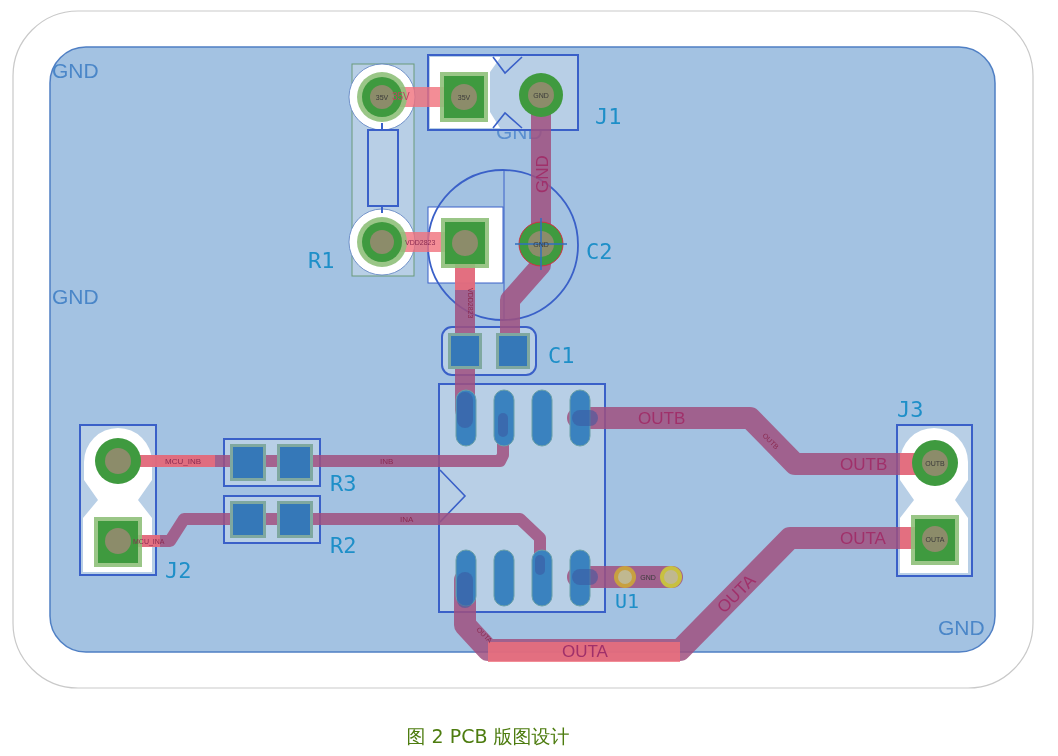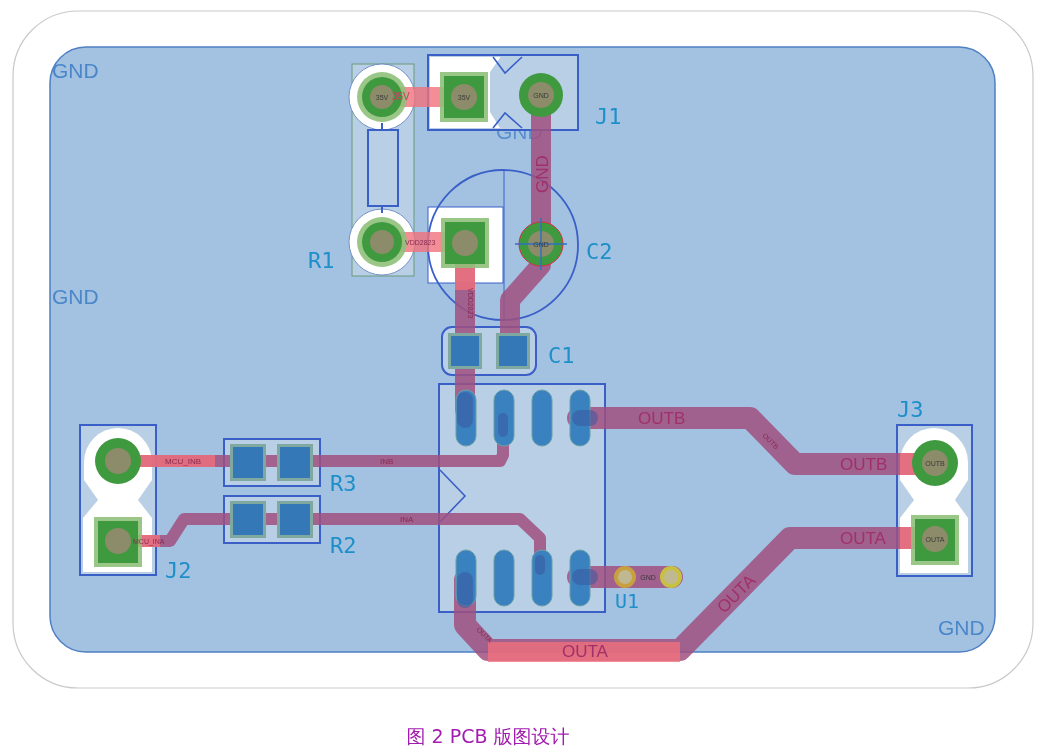--- a/index.html
+++ b/index.html
@@ -1,18 +1,18 @@
 <!DOCTYPE html>
 <html><head>
 <meta charset="utf-8">
 <style>
   html, body { margin: 0; padding: 0; background: #ffffff; }
   body { width: 1058px; height: 756px; position: relative; overflow: hidden; font-family: "Liberation Sans", sans-serif; }
   #pcb { position: absolute; left: 0; top: 0; }
-  .caption { position: absolute; left: 0; width: 976px; top: 724px; text-align: center; font-size: 19px; color: #a21caf; font-family: "DejaVu Sans", sans-serif; }
+  .caption { position: absolute; left: 0; width: 976px; top: 724px; text-align: center; font-size: 19px; color: #4d7c0f; font-family: "DejaVu Sans", sans-serif; }
   .gnd-label { font-family: "Liberation Sans", sans-serif; font-size: 21px; fill: #4a86c8; }
   .des { font-family: "DejaVu Sans Mono", monospace; font-size: 22px; fill: #1e8fc8; }
   .net-big { font-family: "Liberation Sans", sans-serif; font-size: 17px; fill: #a0306a; }
   .net-small { font-family: "Liberation Sans", sans-serif; font-size: 7px; fill: #8a2a50; }
   .pad-text { font-family: "Liberation Sans", sans-serif; font-size: 7px; fill: #3a3a3a; }
 </style>
 </head>
 <body>
 
 <svg id="pcb" width="1058" height="720" viewBox="0 0 1058 720">

